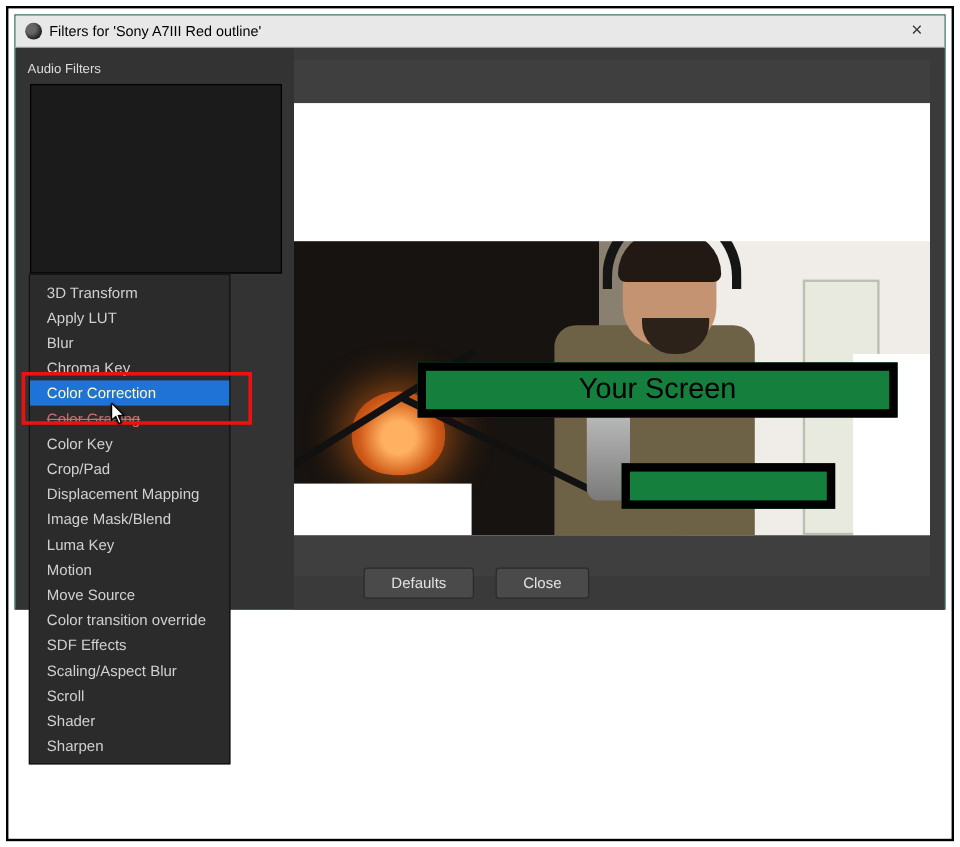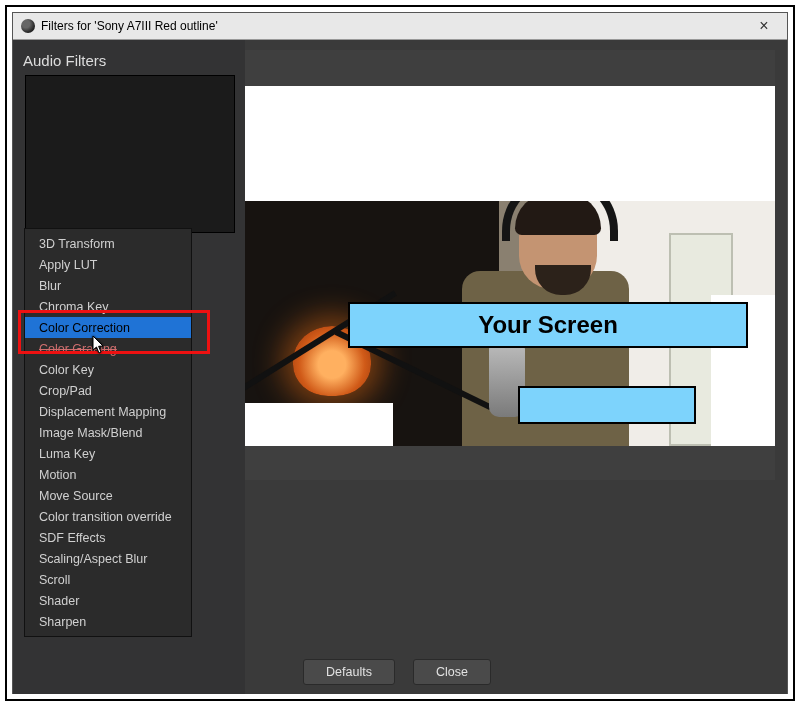--- a/index.html
+++ b/index.html
@@ -1,24 +1,24 @@
 <!DOCTYPE html>
 <html><head>
 <meta charset="utf-8">
 <style>
   html,body{margin:0;padding:0;width:800px;height:706px;font-family:"Segoe UI",Arial,sans-serif;background:#fff;overflow:hidden}
   .outer-border{position:absolute;left:5px;top:5px;width:790px;height:696px;border:2px solid #000;box-sizing:border-box}
-  .window{position:absolute;left:12px;top:12px;width:776px;height:682px;background:#5eead4;border:1px solid #555;box-sizing:border-box}
+  .window{position:absolute;left:12px;top:12px;width:776px;height:496px;background:#5eead4;border:1px solid #555;box-sizing:border-box}
   .titlebar{height:26px;background:#e8e8e8;color:#000;font-size:12px;display:flex;align-items:center;padding:0 8px;border-bottom:1px solid #999}
   .titlebar .icon-circle{width:14px;height:14px;border-radius:50%;background:radial-gradient(circle at 35% 35%,#666 0 30%,#222 70%);margin-right:6px;display:inline-block}
   .titlebar .title{flex:1}
   .titlebar .close{width:30px;text-align:center;font-size:16px;color:#333;cursor:default}
   .client{display:flex;height:calc(100% - 26px);background:#333334}
   .sidebar{width:232px;box-sizing:border-box;padding:8px 0 8px 0;color:#d0d0d0}
-  .sidebar-label{font-size:15px;color:#ddd;padding:4px 10px 6px 10px}
+  .sidebar-label{font-size:11px;color:#ddd;padding:4px 10px 6px 10px}
   .filter-box-top{margin:0 10px 0 12px;height:158px;background:#1b1b1b;border:1px solid #000;box-sizing:border-box}
   .main{flex:1;position:relative;background:#3a3a3a;padding:10px 12px 10px 0}
   .preview-wrap{position:absolute;left:0;top:10px;right:12px;height:430px;background:#3f3f3f}
   .preview{position:absolute;left:0;top:36px;width:100%;height:360px;background:#fff;overflow:hidden}
   
   .photo{position:absolute;left:0;top:0;width:100%;height:100%}
   .photo-bg{position:absolute;left:0;bottom:0;width:100%;height:78%;
     background:linear-gradient(90deg,#171310 0 48%,#8a8070 48% 60%,#c8c2b8 60% 62%,#f0ede8 62% 100%)}
   .lamp{position:absolute;left:9%;bottom:14%;width:78px;height:70px;border-radius:50% 50% 45% 45%;background:radial-gradient(circle at 50% 55%,#ffb060 0 25%,#d05a18 60%,#8e3108 100%);box-shadow:0 0 30px 10px rgba(255,120,20,.45)}
   .door{position:absolute;right:8%;bottom:0;width:60px;height:58%;background:#e8eadf;border:2px solid #bdbfb2}
@@ -30,28 +30,28 @@
   .headphones{position:absolute;left:30%;bottom:76%;width:100px;height:60px;border:8px solid #151515;border-bottom:none;border-radius:60px 60px 0 0}
   .arm-stand{position:absolute;left:-6%;bottom:10%;width:58%;height:58%;pointer-events:none}
   .arm-a{position:absolute;left:0;bottom:0;width:70%;height:6px;background:#111;transform-origin:left center;transform:rotate(-32deg)}
   .arm-b{position:absolute;left:40%;bottom:36%;width:56%;height:6px;background:#111;transform-origin:left center;transform:rotate(26deg)}
   .mic{position:absolute;left:46%;bottom:8%;width:36px;height:78px;background:linear-gradient(#bfbfbf,#7a7a7a);border-radius:10px}
   .white-mask{position:absolute;background:#fff}
   .wm1{left:0;top:0;width:100%;height:32%}
   .wm2{left:0;bottom:0;width:28%;height:12%}
   .wm3{right:0;bottom:0;width:12%;height:42%}
   
-  .callout{position:absolute;background:#7dd3fc;border:2px solid #000000;box-sizing:border-box;display:flex;align-items:center;justify-content:center;font-weight:700;color:#000}
+  .callout{position:absolute;background:#15803d;border:7px solid #000000;box-sizing:border-box;display:flex;align-items:center;justify-content:center;font-weight:400;color:#000}
   .callout-big{left:348px;top:302px;width:400px;height:46px;font-size:24px}
   .callout-small{left:518px;top:386px;width:178px;height:38px}
   
   .ctx-highlight-box{position:absolute;left:18px;top:310px;width:192px;height:44px;border:3px solid #e11;box-sizing:border-box;z-index:60;pointer-events:none}
   .ctx{position:absolute;left:24px;top:228px;width:166px;background:#2b2b2b;border:1px solid #111;color:#d0d0d0;font-size:12.5px;z-index:50;padding:4px 0}
   .ctx .mi{padding:3.5px 14px;white-space:nowrap}
-  .ctx .mi.sel{background:#1f73d6;color:#000000}
+  .ctx .mi.sel{background:#1f73d6;color:#fef9c3}
   .ctx .mi.struck{text-decoration:line-through;color:#cf6e6e}
   .cursor{position:absolute;left:92px;top:336px;z-index:70}
   .cursor svg{width:14px;height:18px;filter:drop-shadow(0 0 1px #000)}
   
   .bottom-bar{position:absolute;left:0;right:0;bottom:0;height:42px;display:flex;align-items:center;justify-content:center;gap:18px;padding-right:6px}
   .btn{background:#4a4a4a;color:#e2e2e2;border:1px solid #2a2a2a;font-size:12.5px;padding:5px 22px;border-radius:3px}
 </style>
 </head>
 <body>
 

